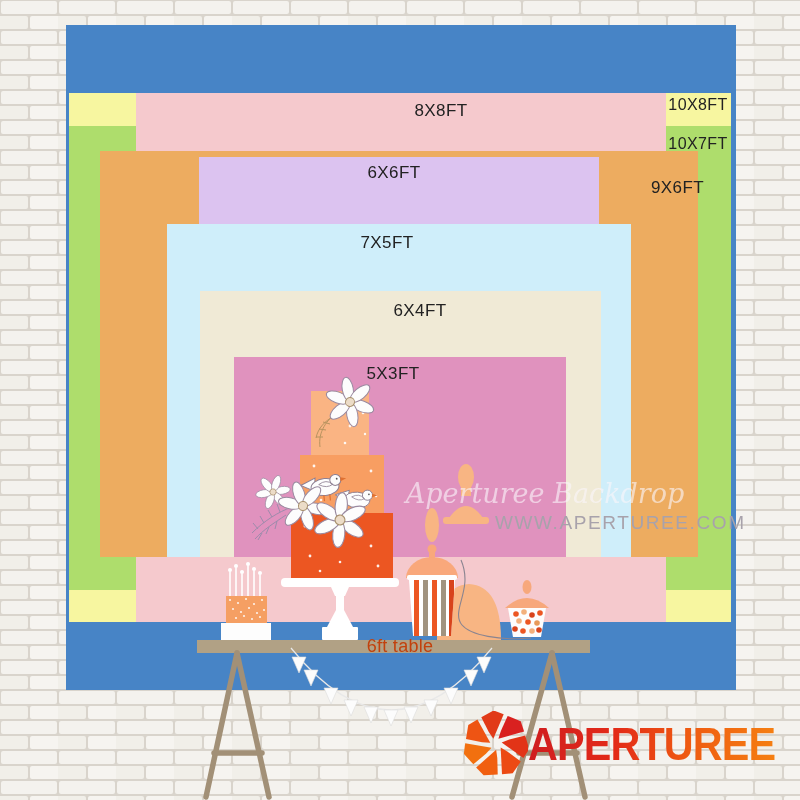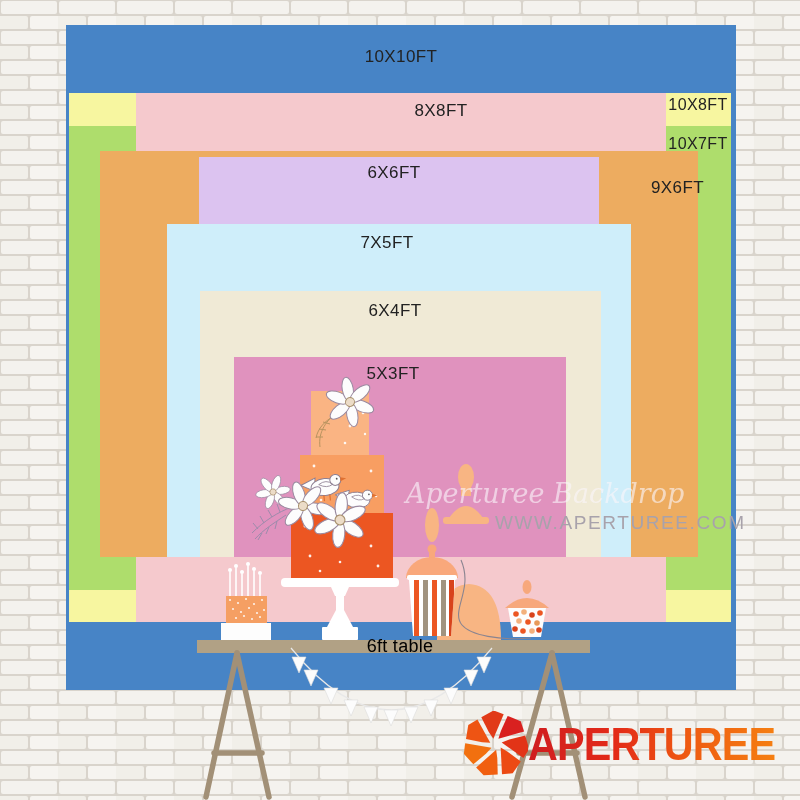--- a/index.html
+++ b/index.html
@@ -20,23 +20,23 @@
   #l-5x3  {left:234px;top:357px;width:332px;height:200px;background:#e092be;}
   
   .lbl{position:absolute;font-size:17px;color:#222;text-align:center;letter-spacing:.4px;}
   #lbl-10x10{left:66px;top:47px;width:670px;}
   #lbl-8x8 {left:136px;top:101px;width:610px;}
   #lbl-10x8{left:665px;top:96px;width:66px;font-size:16px;text-align:center;}
   #lbl-10x7{left:665px;top:135px;width:66px;font-size:16px;}
   #lbl-6x6 {left:199px;top:163px;width:390px;}
   #lbl-9x6 {left:628px;top:178px;width:99px;}
   #lbl-7x5 {left:161px;top:233px;width:452px;}
-  #lbl-6x4 {left:200px;top:301px;width:390px;}
+  #lbl-6x4 {left:200px;top:301px;width:390px;padding-left:25px;}
   #lbl-5x3 {left:234px;top:364px;width:318px;}
-  #lbl-table{left:330px;top:636px;width:140px;text-align:center;font-size:18px;color:#000000;letter-spacing:.3px;}
+  #lbl-table{left:330px;top:636px;width:140px;text-align:center;font-size:18px;color:#c2410c;letter-spacing:.3px;}
   
   #wm1{left:400px;top:478px;width:290px;text-align:center;font-family:"DejaVu Serif",serif;
        font-style:italic;font-size:27px;color:rgba(250,246,250,.62);white-space:nowrap;}
   #wm2{left:495px;top:512px;width:190px;text-align:center;font-size:19px;letter-spacing:1.6px;
        color:#a8a2ab;white-space:nowrap;}
   
   #logo{left:464px;top:711px;display:flex;align-items:center;}
   #logo-text{font-weight:700;font-size:47px;line-height:66px;letter-spacing:-1px;
        transform:scaleX(.88);transform-origin:left center;white-space:nowrap;
        background:linear-gradient(90deg,#cf1d20 0%,#e32a18 35%,#ef5b11 65%,#f57f12 100%);
@@ -287,21 +287,20 @@
           <path d="M384,710 L398,710 L391,726 Z"></path>
         <path d="M404,707 L418,707 L411,723 Z"></path>
           <path d="M424,700 L438,700 L431,716 Z"></path>
         <path d="M444,688 L458,688 L451,704 Z"></path>
           <path d="M464,670 L478,670 L471,686 Z"></path>
         <path d="M477,657 L491,657 L484,673 Z"></path>
       </g>
     </g>
   </svg>
 
-  <div class="lbl" id="lbl-10x10">10X10FT</div>
   <div class="lbl" id="lbl-8x8">8X8FT</div>
   <div class="lbl" id="lbl-10x8">10X8FT</div>
   <div class="lbl" id="lbl-10x7">10X7FT</div>
   <div class="lbl" id="lbl-6x6">6X6FT</div>
   <div class="lbl" id="lbl-9x6">9X6FT</div>
   <div class="lbl" id="lbl-7x5">7X5FT</div>
   <div class="lbl" id="lbl-6x4">6X4FT</div>
   <div class="lbl" id="lbl-5x3">5X3FT</div>
   <div class="lbl" id="lbl-table">6ft table</div>
 

